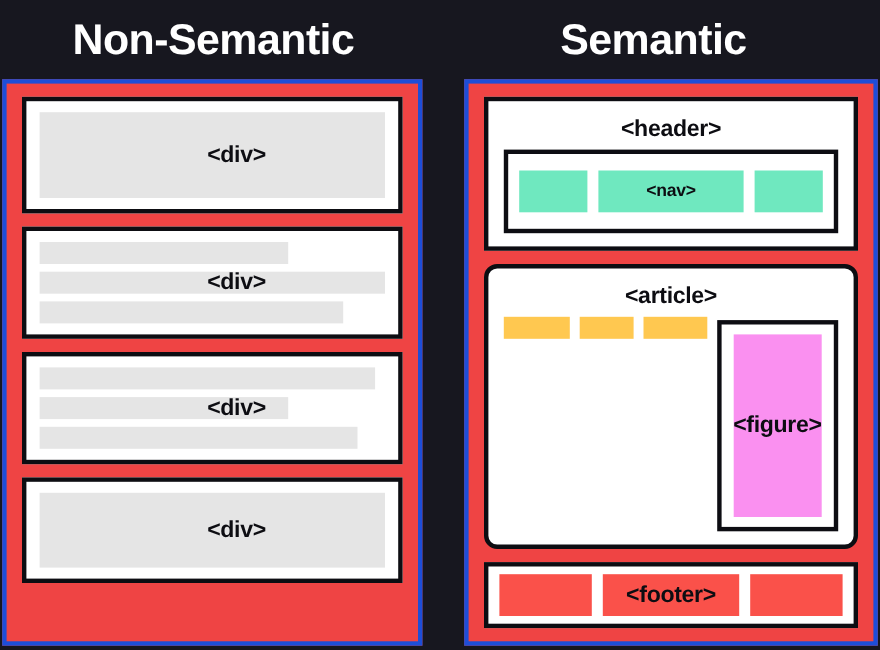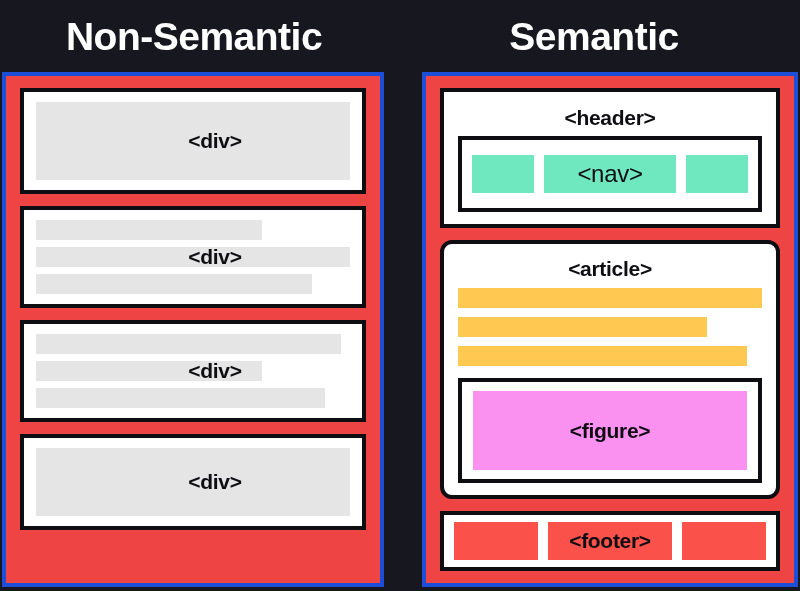--- a/index.html
+++ b/index.html
@@ -131,39 +131,39 @@
     background: #ffffff;
     position: relative;
   }
   .nav-item {
     background: #6fe8bf;
     height: 38px;
   }
   .nav-item.small { flex: 0 0 62px; }
   .nav-item.wide  { flex: 1 1 auto; display: flex; align-items: center; justify-content: center; }
   .nav-item .inline-label {
-    font-size: 24px;
-    font-weight: normal;
+    font-size: 16px;
+    font-weight: bold;
     color: #0d0d12;
     letter-spacing: -0.3px;
   }
 
   .sem-article {
     flex: 1 1 auto;
     padding: 10px 14px 12px 14px;
     gap: 9px;
     justify-content: flex-start;
     border-radius: 12px;
   }
   .sem-article .block-label { top: 13px; }
 
   .article-body {
     margin-top: 34px;
     display: flex;
-    flex-direction: column;
+    flex-direction: row;
     gap: 9px;
     flex: 1 1 auto;
   }
   .yellow-bar {
     background: #ffc850;
     height: 20px;
   }
 
   .figure-box {
     border: 4px solid #0d0d12;

